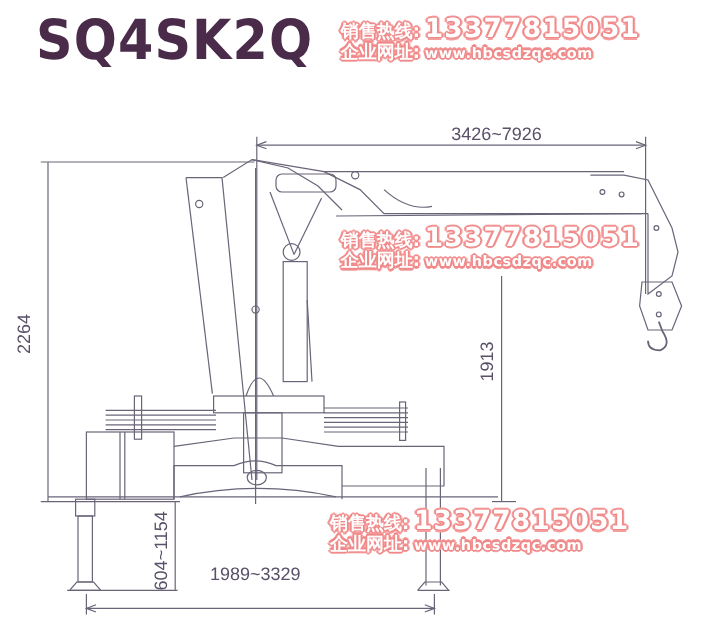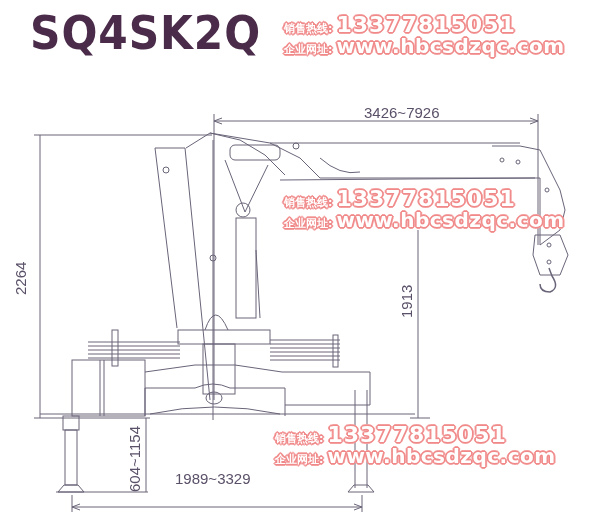--- a/index.html
+++ b/index.html
@@ -9,23 +9,23 @@
     font-family: "DejaVu Sans", sans-serif; font-weight: bold;
     font-size: 46px; letter-spacing: 1px; color: #4a2c4a;
     transform: scaleX(0.92); transform-origin: left top;
   }
   .wm {
     position: absolute; font-family: "DejaVu Sans", sans-serif; font-weight: bold;
     color: #ffffff; line-height: 1;
     text-shadow: 0 0 2px #f08a8a, 1px 1px 0 #f08a8a, -1px -1px 0 #f08a8a, 1px -1px 0 #f08a8a, -1px 1px 0 #f08a8a, 2px 0 0 #f5a0a0, -2px 0 0 #f5a0a0, 0 2px 0 #f5a0a0, 0 -2px 0 #f5a0a0;
     white-space: nowrap;
   }
-  .wm .lbl { font-size: 11px; }
+  .wm .lbl { font-size: 15px; }
   .wm .phone { font-size: 22px; letter-spacing: 1px; }
-  .wm .url { font-size: 20px; letter-spacing: 0.5px; }
+  .wm .url { font-size: 12px; letter-spacing: 0.5px; }
   .wm-line { display: flex; align-items: baseline; gap: 4px; }
   .dim {
     position: absolute; font-family: "Liberation Sans", sans-serif; color: #5a5068; font-size: 15px;
   }
   .dim.v { transform: rotate(-90deg); transform-origin: left top; }
   svg.drawing { position: absolute; left: 0; top: 0; }
 </style>
 </head>
 <body>
 
@@ -137,21 +137,21 @@
 
   <g>
     <line x1="72" y1="507" x2="362" y2="507"></line>
     <line x1="72" y1="495" x2="72" y2="512"></line>
     <line x1="362" y1="495" x2="362" y2="512"></line>
     <polyline points="80,504 72,507 80,510"></polyline>
     <polyline points="354,504 362,507 354,510"></polyline>
   </g>
 </svg>
 
-<div class="dim" style="left:364px; top:104px;">3426~7926</div>
+<div class="dim" style="left:376px; top:104px;">3426~7926</div>
 <div class="dim v" style="left:12px; top:295px;">2264</div>
 <div class="dim v" style="left:398px; top:318px;">1913</div>
 <div class="dim v" style="left:126px; top:492px;">604~1154</div>
 <div class="dim" style="left:175px; top:470px;">1989~3329</div>
 
 <div class="wm" style="left:284px; top:14px;">
   <div class="wm-line">
       <span class="lbl">销售热线:</span>
       <span class="phone">13377815051</span>
     </div>

